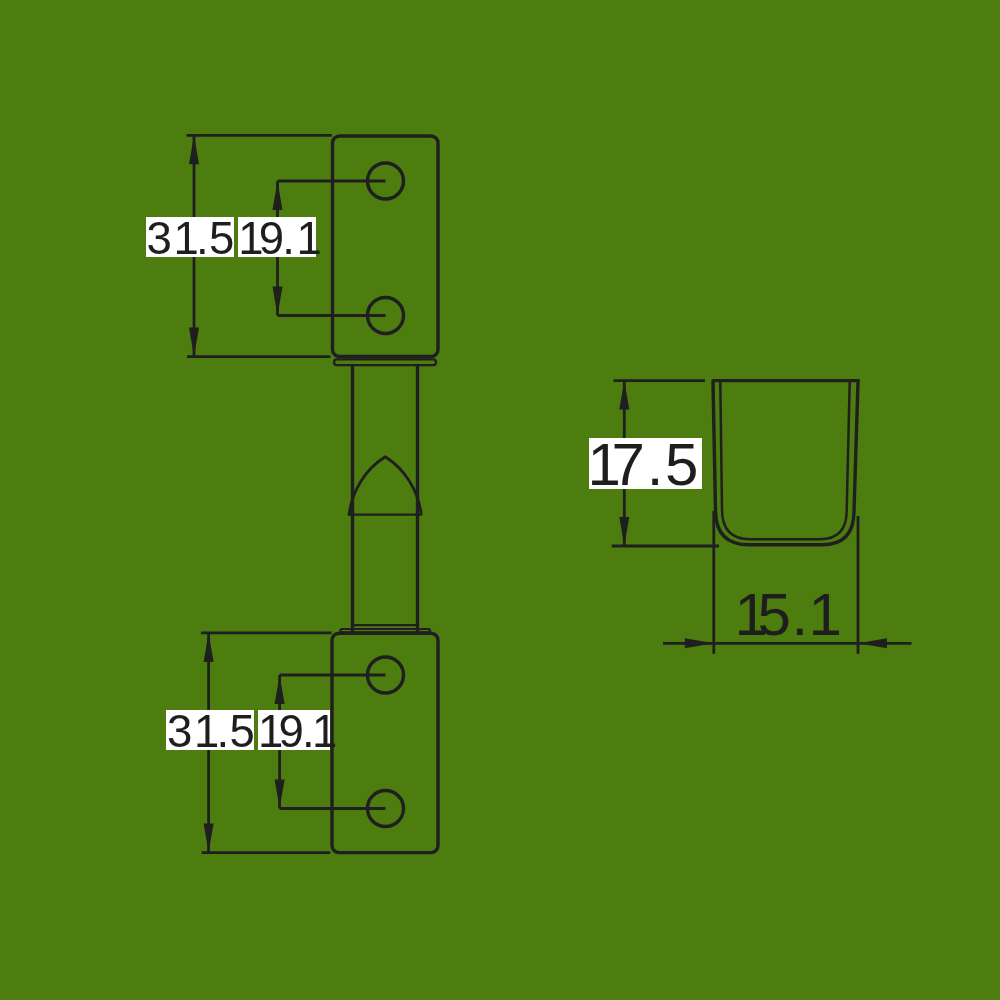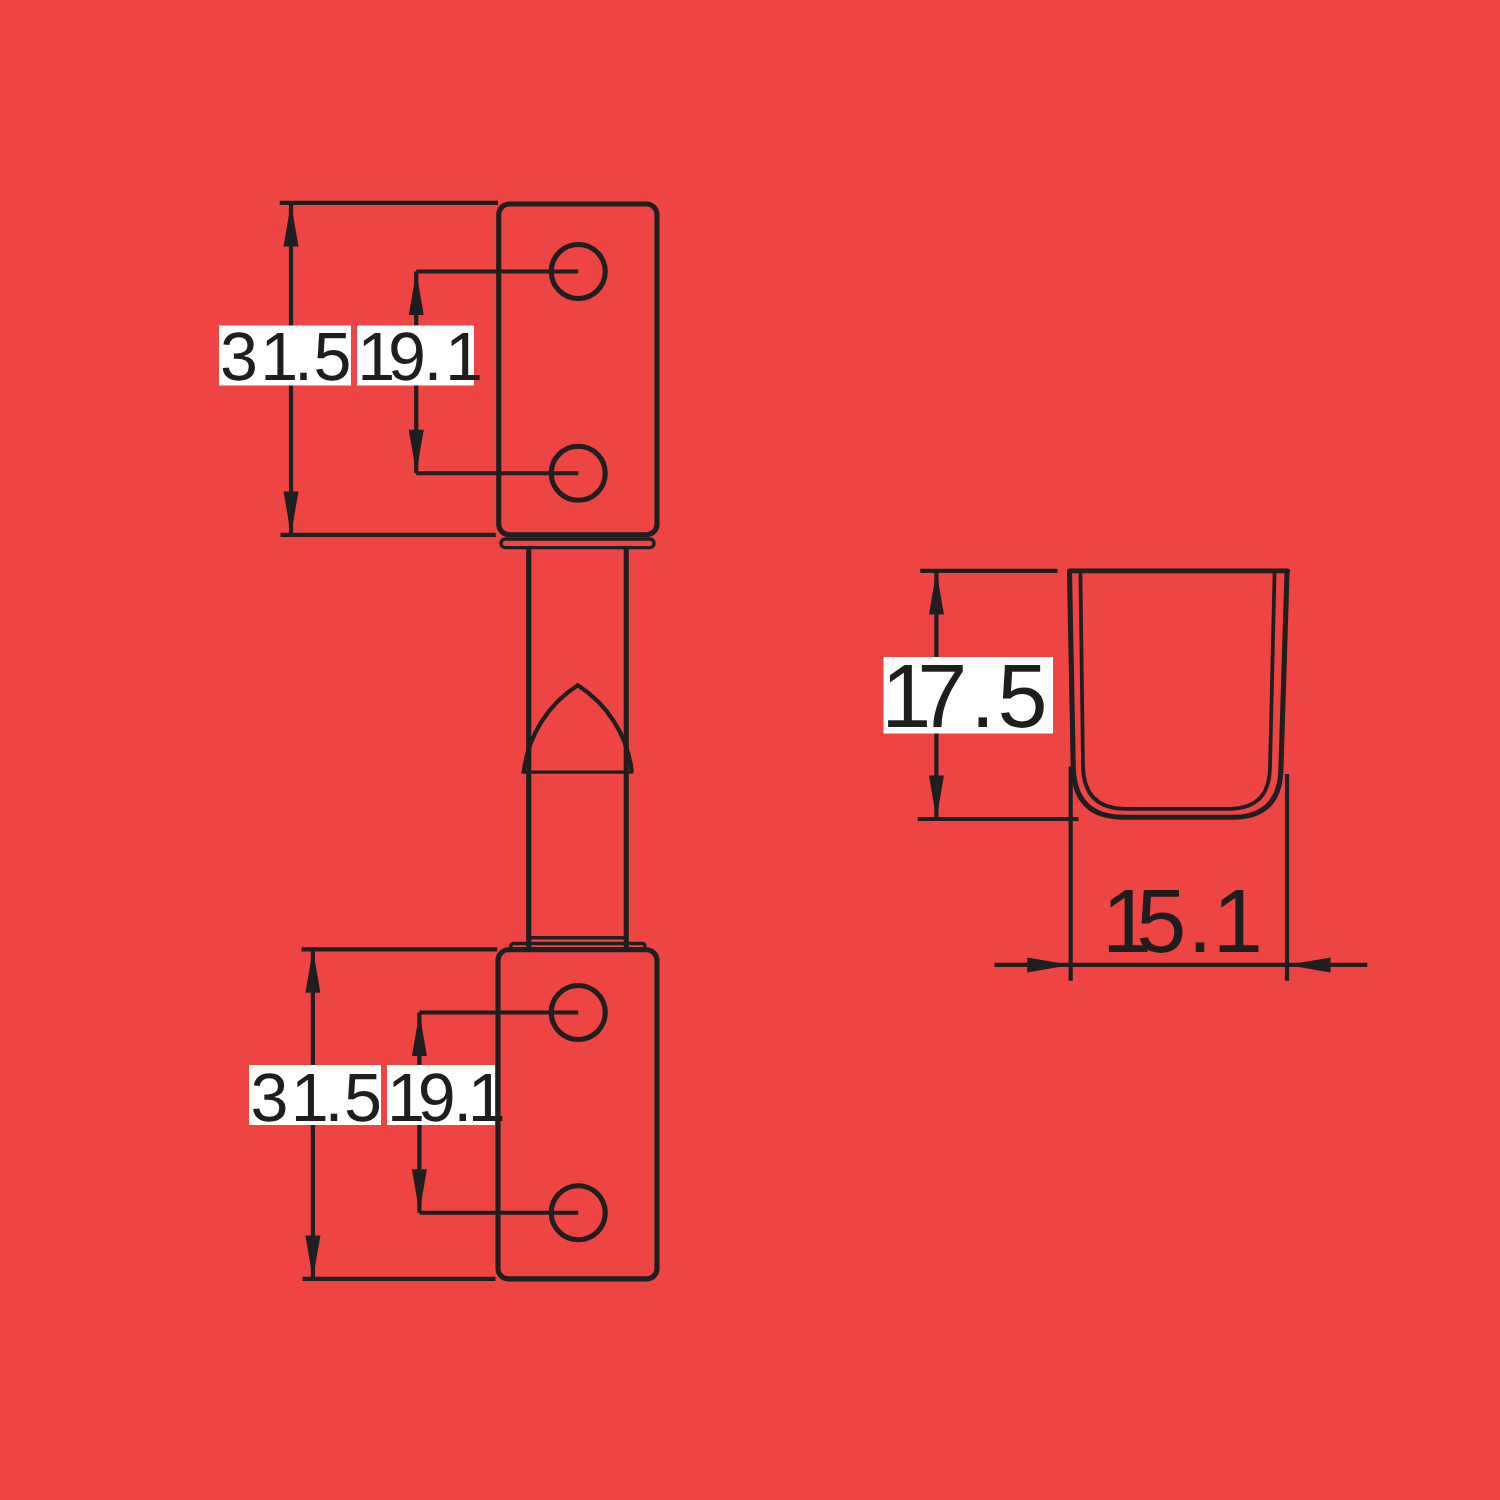--- a/index.html
+++ b/index.html
@@ -1,16 +1,16 @@
 <!DOCTYPE html>
 <html><head>
 <meta charset="utf-8">
 <style>
   html,body{margin:0;padding:0;background:#ffffff;}
-  .page{width:1000px;height:1000px;position:relative;background:#ef4444;overflow:hidden;}
+  .page{width:1000px;height:1000px;position:relative;background:#4d7c0f;overflow:hidden;}
   svg{position:absolute;left:0;top:0;filter:blur(0.45px);}
   text{font-family:"Liberation Sans",sans-serif;fill:#1e1e1e;}
 </style>
 </head>
 <body>
 <div class="page">
 <svg width="1000" height="1000" viewBox="0 0 1000 1000">
   <g fill="none" stroke="#1f1f1f" stroke-width="3.4" stroke-linecap="round" stroke-linejoin="round">
 
     <rect x="332.5" y="136" width="105.5" height="220.5" rx="7" ry="7"></rect>

